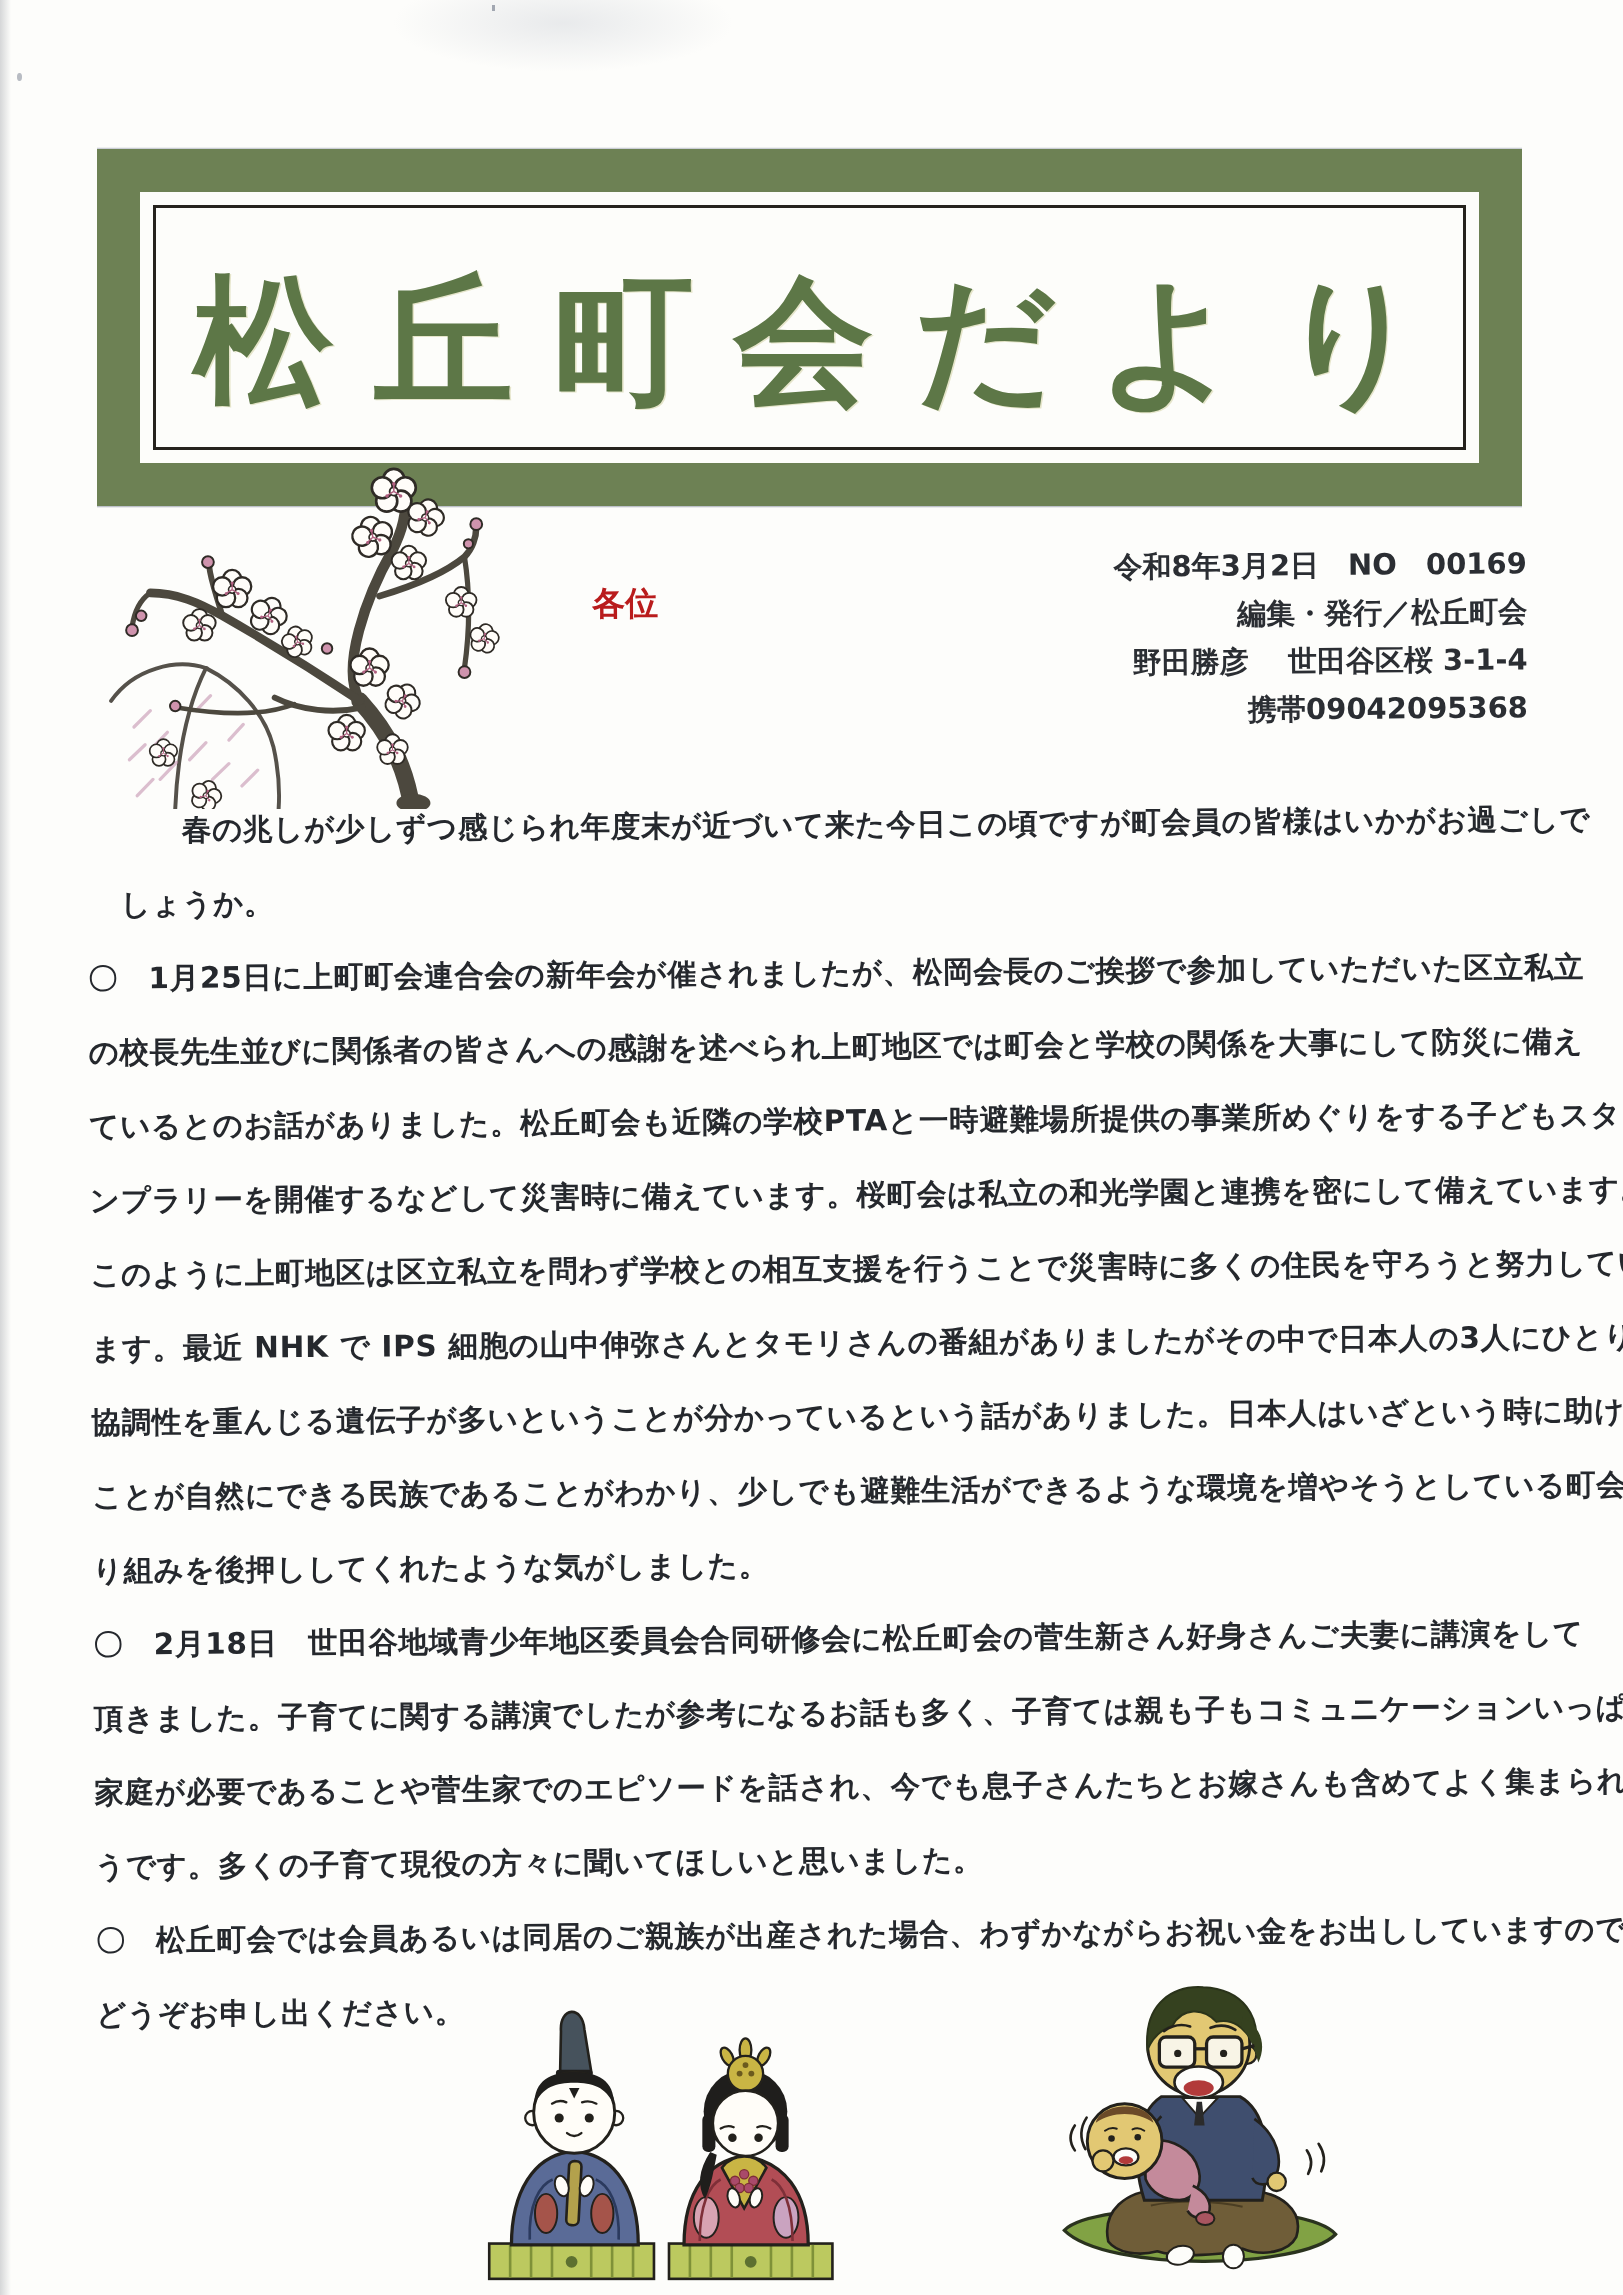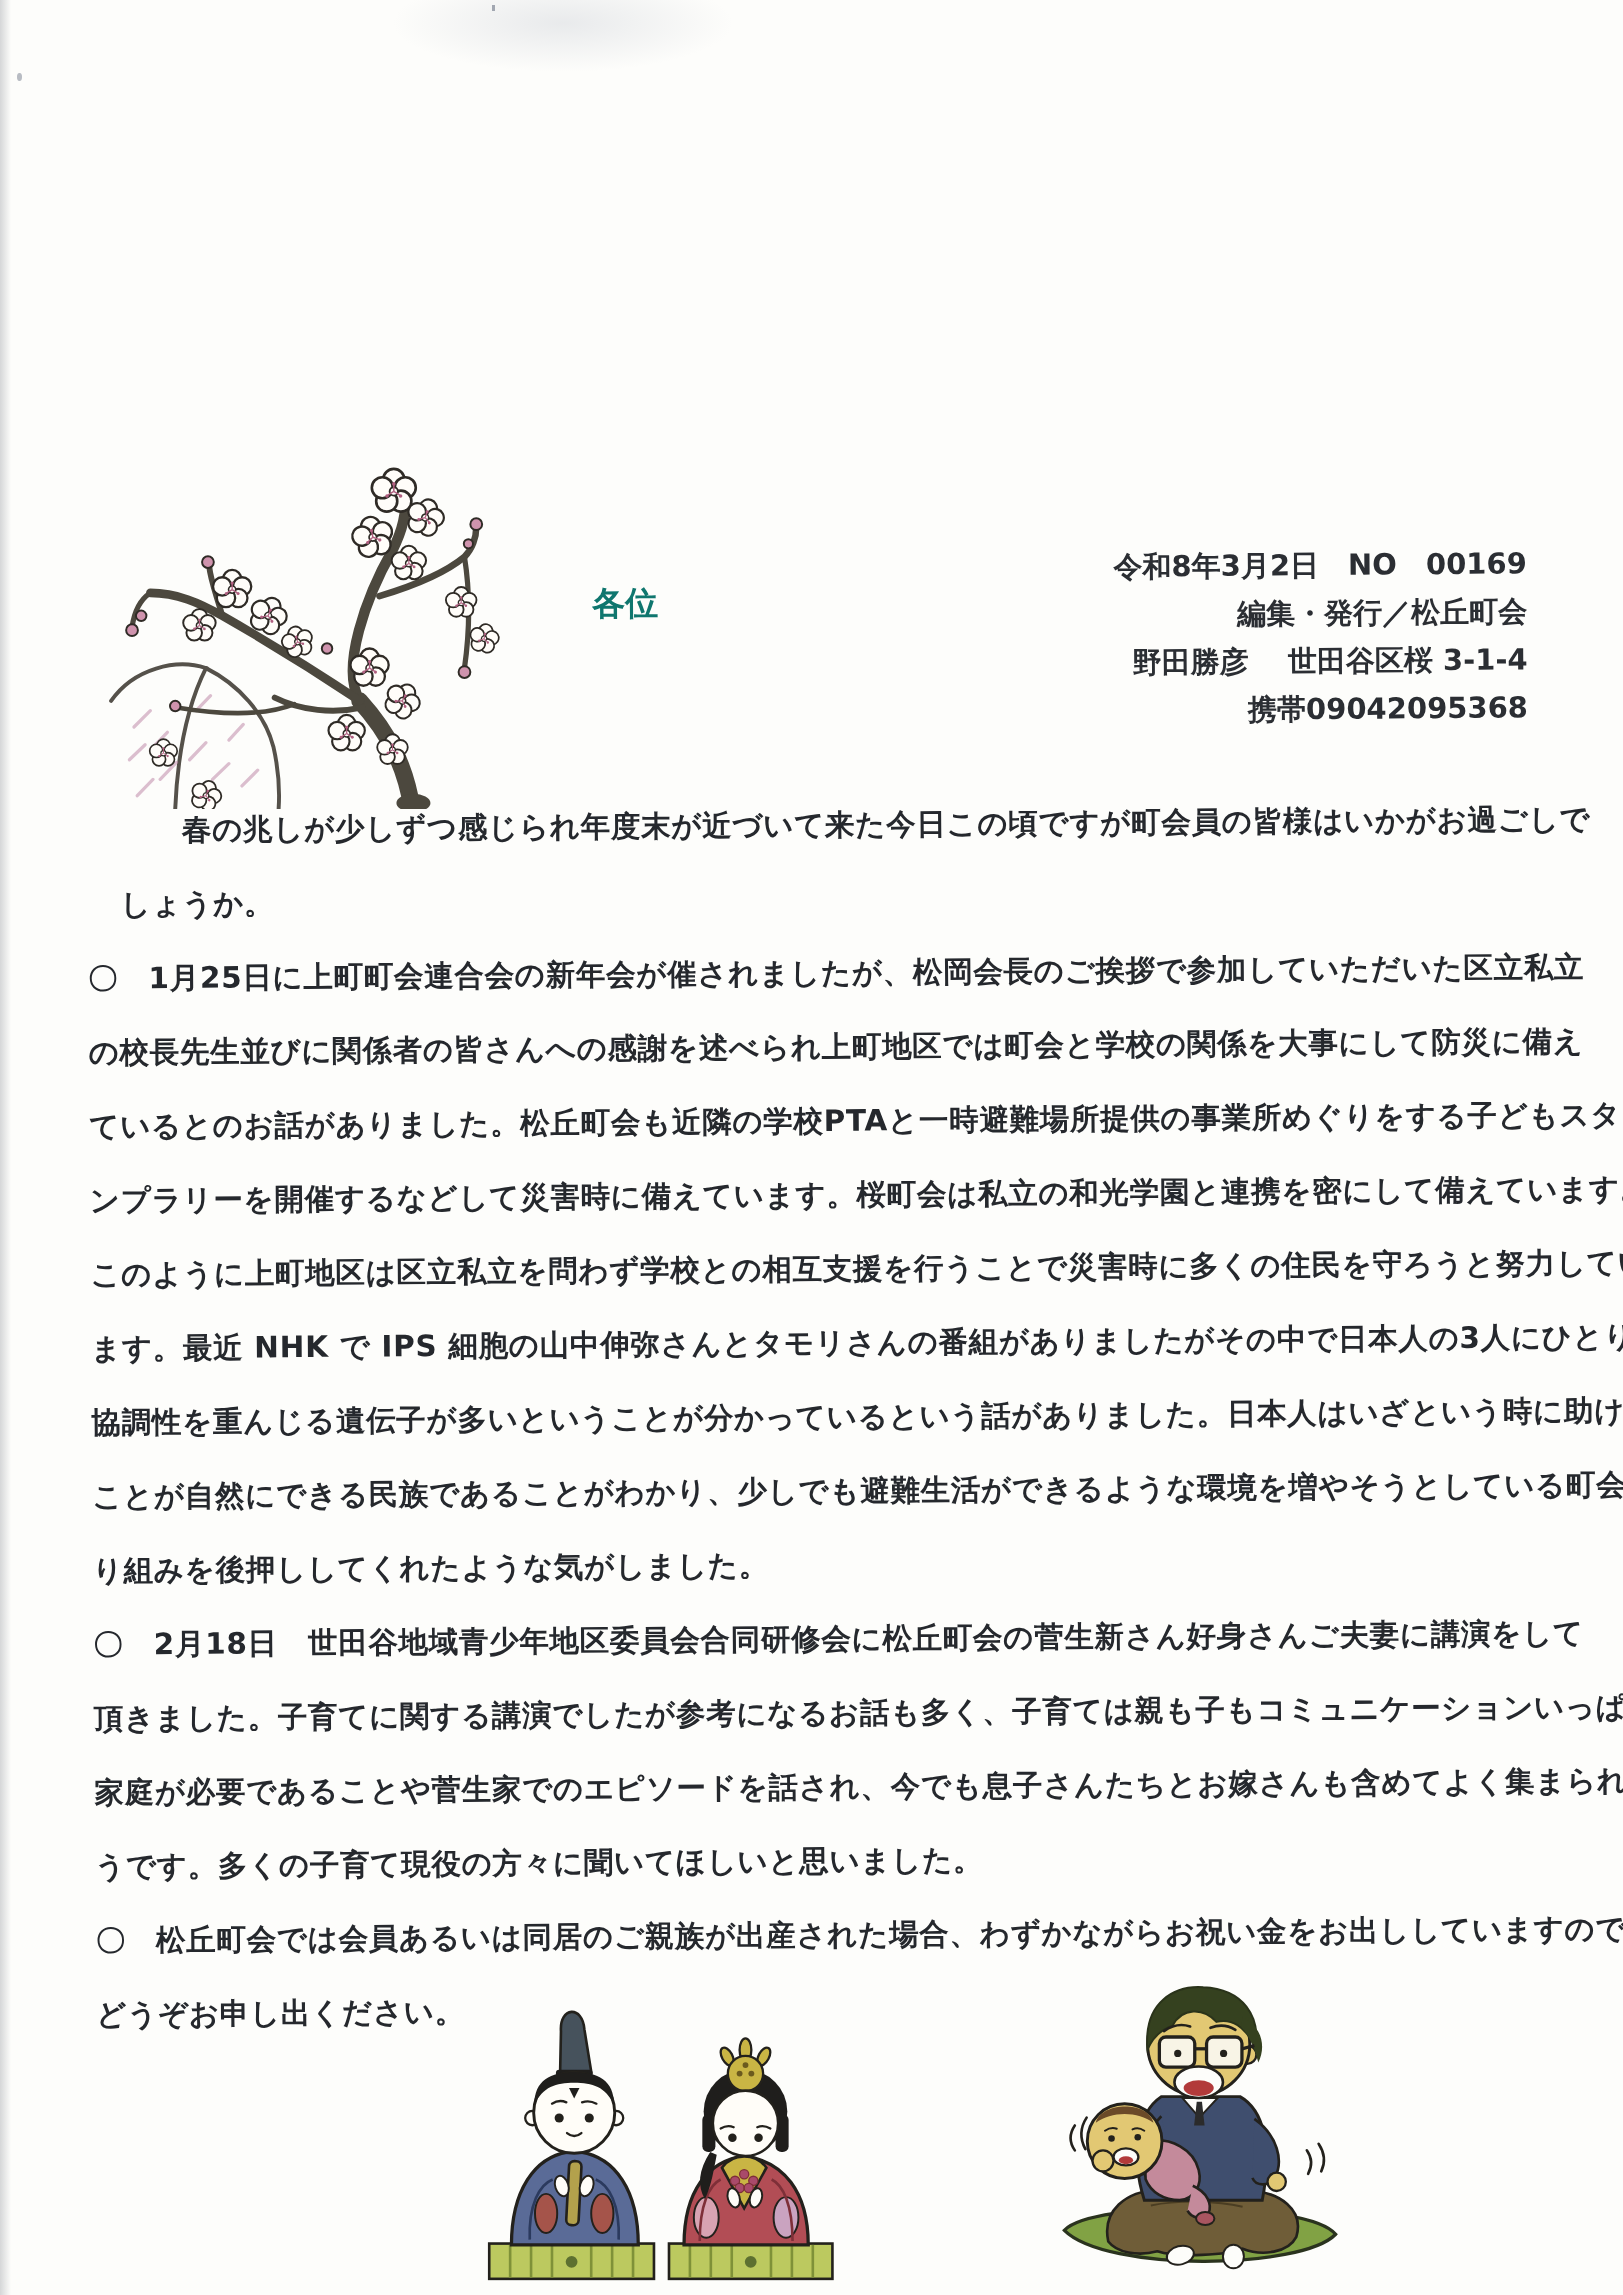--- a/index.html
+++ b/index.html
@@ -27,21 +27,21 @@
     margin:0; padding-top:30px; padding-left:39px;
     font-family:"DejaVu Serif", serif;
     font-size:139px; font-weight:600; letter-spacing:41px; white-space:nowrap;
     color:#5d7747; text-shadow:1.3px 1.3px 0 rgba(160,160,60,.25);
   }
 
   
   .textlayer{position:absolute;left:0;top:0;right:0;height:2160px;
     transform:rotate(-0.45deg); transform-origin:812px 589px;}
 
-  .recipient{position:absolute;left:592px;top:580px;font-size:33px;font-weight:600;color:#0f766e;}
+  .recipient{position:absolute;left:592px;top:580px;font-size:33px;font-weight:600;color:#b91c1c;}
 
   .masthead{position:absolute;right:96px;top:545px;text-align:right;
     font-size:29px;font-weight:600;line-height:48px;color:#2b2e33;white-space:nowrap;}
 
   .bodytext{position:absolute;left:85px;top:810px;right:71px;}
   .b-line{font-size:29.5px;font-weight:600;line-height:31px;margin:0 0 43px 0;
     color:#25282d;white-space:nowrap;letter-spacing:0.7px;}
   .ind-lead{text-indent:95px;}
   .ind-sm{text-indent:33px;}
 
@@ -55,20 +55,27 @@
 </head>
 <body>
 
 <div class="sheet">
 
   <div class="edge-shade"></div>
   <div class="smudge"></div>
   <div class="speck"></div>
   <div class="speck2"></div>
 
+  <div class="banner">
+    <div class="banner-white">
+      <div class="banner-border">
+        <h1 class="banner-title">松丘町会だより</h1>
+      </div>
+    </div>
+  </div>
 
   <div class="illu illu-plum">
     <svg viewBox="0 0 680 545">
       <defs>
         <g id="ume">
           <circle cx="0" cy="-16" r="14" fill="#fffdf9" stroke="#2f2b26" stroke-width="3.5"></circle>
           <circle cx="15.2" cy="-4.9" r="14" fill="#fffdf9" stroke="#2f2b26" stroke-width="3.5"></circle>
           <circle cx="9.4" cy="12.9" r="14" fill="#fffdf9" stroke="#2f2b26" stroke-width="3.5"></circle>
           <circle cx="-9.4" cy="12.9" r="14" fill="#fffdf9" stroke="#2f2b26" stroke-width="3.5"></circle>
           <circle cx="-15.2" cy="-4.9" r="14" fill="#fffdf9" stroke="#2f2b26" stroke-width="3.5"></circle>

